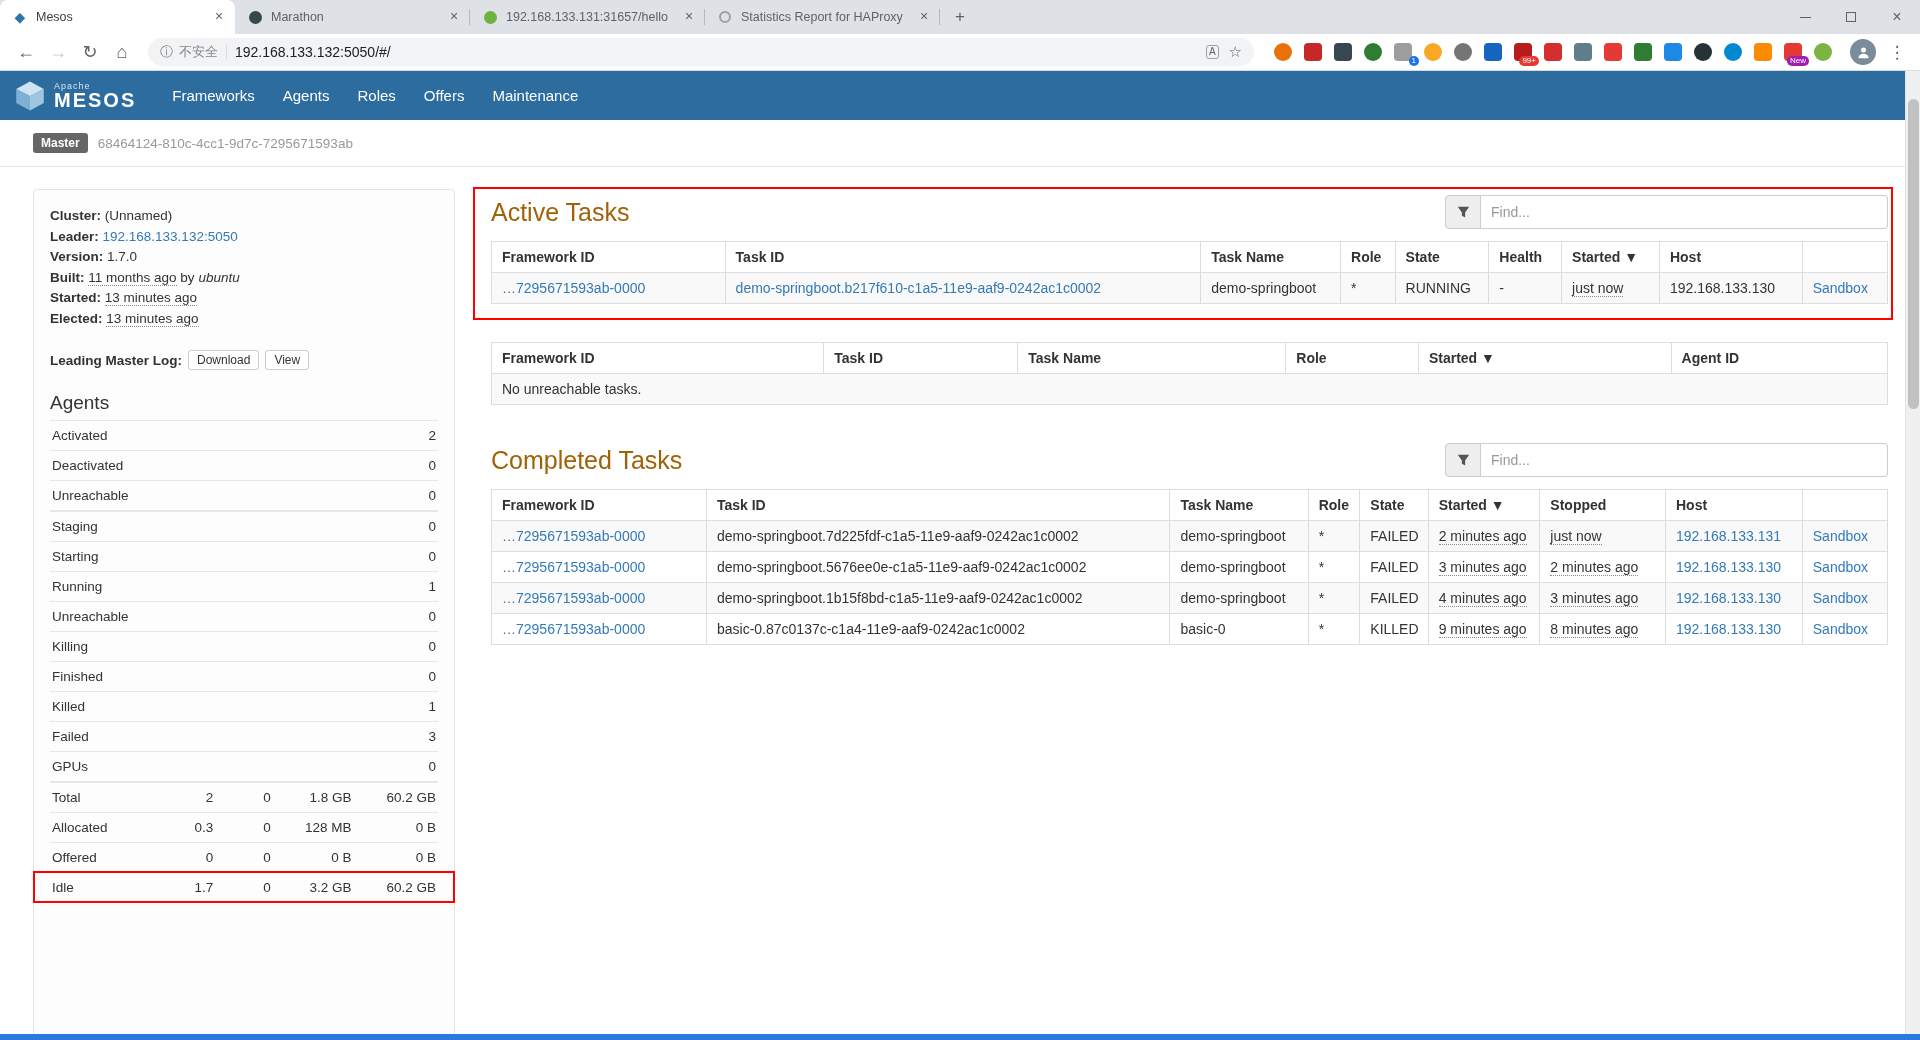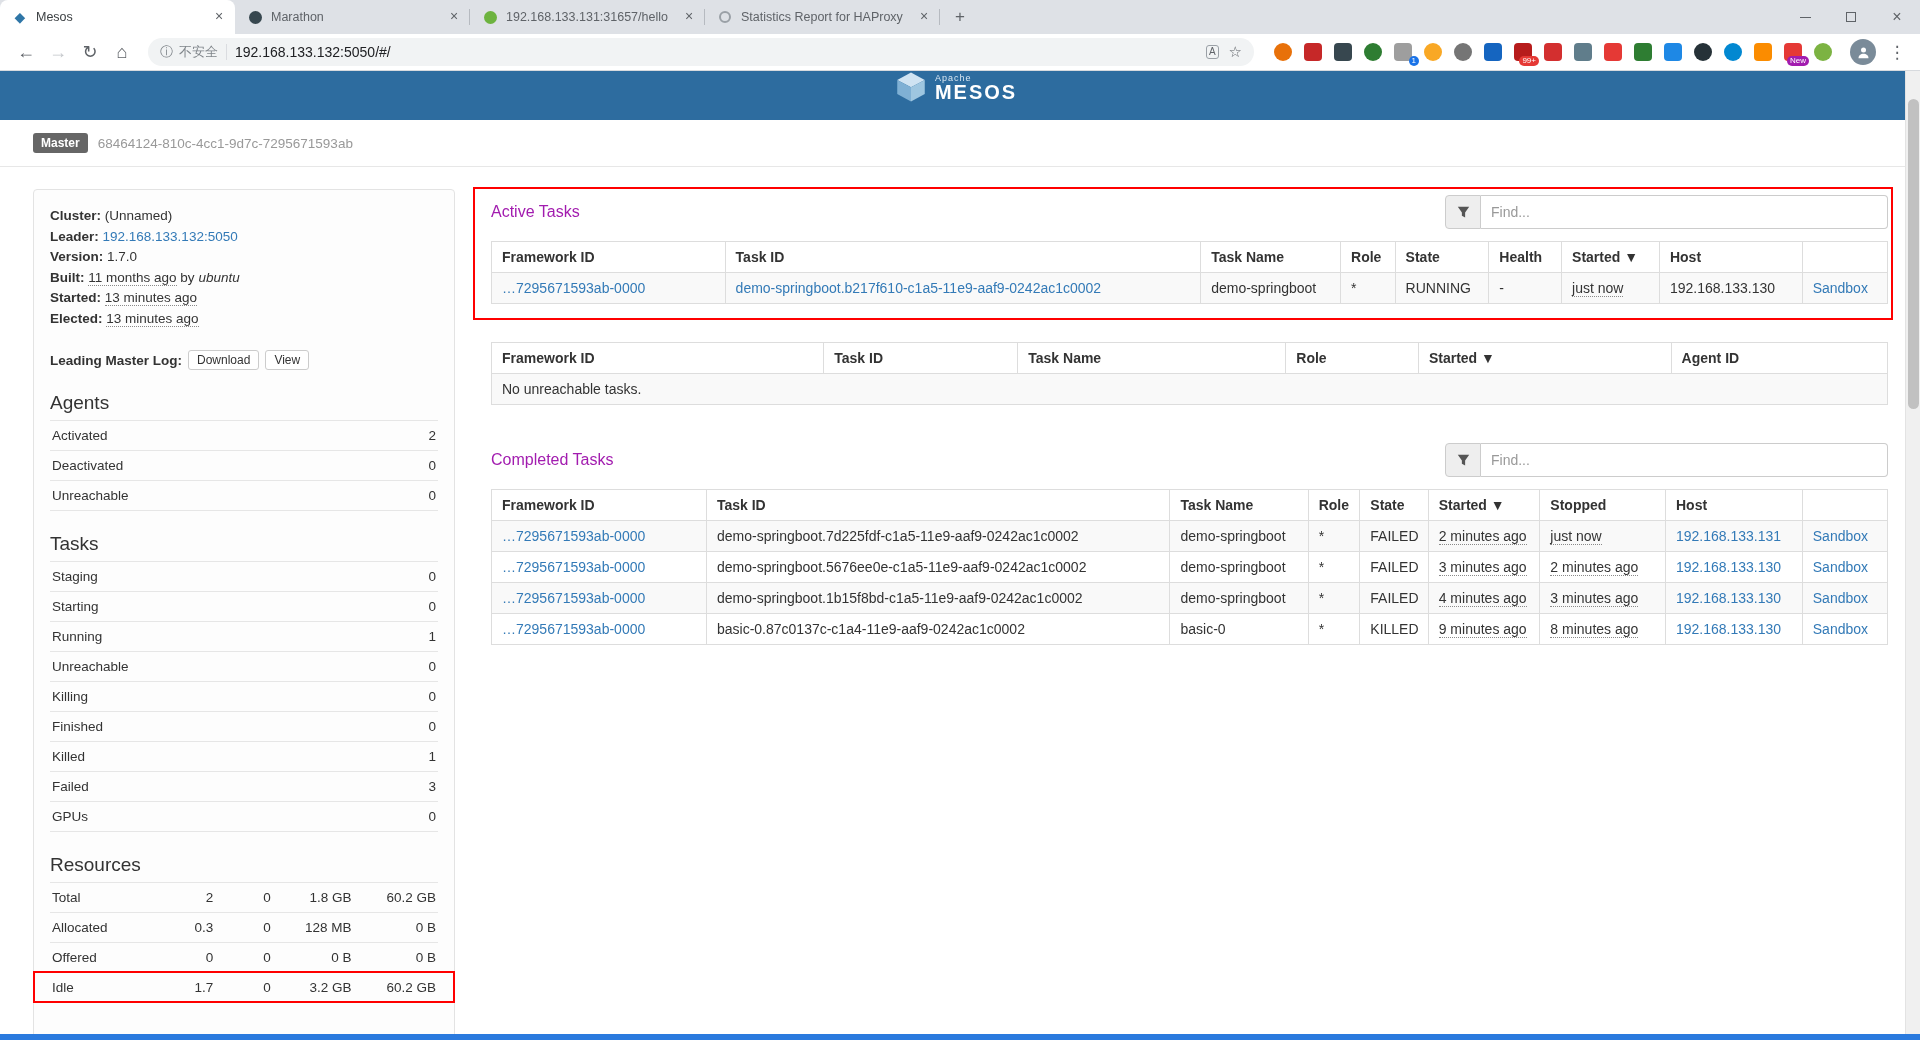--- a/index.html
+++ b/index.html
@@ -48,21 +48,21 @@
   .ext.circle { border-radius:50%; }
   .ext i { position:absolute; bottom:-5px; right:-7px; font-style:normal; font-size:8px; color:#fff;
     border-radius:7px; padding:1px 3px; line-height:1; white-space:nowrap; }
   .avatar { width:26px; height:26px; border-radius:50%; background:#7a8b99; margin:0 8px;
     display:flex; align-items:center; justify-content:center; cursor:pointer; }
   .menu-dots { font-size:17px; color:#5f6368; width:26px; text-align:center; cursor:pointer; }
 
   
   .page { position:absolute; top:71px; left:0; width:1920px; height:963px; background:#fff; overflow:hidden; }
 
-  .mesos-navbar { height:49px; background:#2d6c9f; display:flex; align-items:center; padding-left:14px;flex-direction:column; }
+  .mesos-navbar { height:49px; background:#2d6c9f; display:flex; align-items:center; padding-left:14px; }
   .brand { display:flex; align-items:center; gap:8px; margin-right:22px; cursor:pointer; }
   .brand-small { display:block; font-size:9px; letter-spacing:1px; color:#d8e6f2; line-height:10px; }
   .brand-big { display:block; font-size:20px; font-weight:bold; letter-spacing:2px; color:#fff; line-height:19px; }
   .nav-item { padding:0 14px; font-size:15px; color:#fff; line-height:49px; cursor:pointer; }
 
   .master-row { height:47px; border-bottom:1px solid #e7e7e7; display:flex; align-items:center;
     padding-left:33px; gap:10px; }
   .master-badge { background:#666; color:#fff; font-size:12px; font-weight:bold; padding:3px 8px; border-radius:3px; }
   .master-id { color:#999; font-size:13.5px; }
 
@@ -90,21 +90,21 @@
   .rgrid-row span:nth-child(n+2) { text-align:right; }
   .rgrid-head { font-weight:bold; border-top:none; }
   .idle-row { position:relative; }
   .idle-annotation { position:absolute; left:-17px; right:-17px; top:-2px; bottom:-1px;
     border:2px solid #f00; pointer-events:none; }
 
   
   .main { flex:1; min-width:0; }
   .section { position:relative; margin-bottom:38px; }
   .section-head { display:flex; align-items:center; justify-content:space-between; margin-bottom:12px; margin-top:6px; }
-  .sec-title { font-size:16px; font-weight:400; color:#a21caf; }
+  .sec-title { font-size:25px; font-weight:400; color:#a16207; }
   .find-group { display:flex; width:443px; height:34px; }
   .find-btn { width:36px; border:1px solid #ccc; background:#eee; border-radius:4px 0 0 4px;
     display:flex; align-items:center; justify-content:center; cursor:pointer; }
   .find-input { flex:1; border:1px solid #ccc; border-left:none; border-radius:0 4px 4px 0;
     padding:0 10px; font-size:14px; color:#333; outline:none; background:#fff; font-family:inherit; }
   .find-input::placeholder { color:#999; }
   table.tbl { width:100%; border-collapse:collapse; font-size:14px; color:#333; table-layout:fixed; }
   .tbl th, .tbl td { border:1px solid #ddd; padding:7px 10px; text-align:left;
     white-space:nowrap; overflow:hidden; }
   .tbl th { font-weight:bold; cursor:pointer; }
@@ -275,21 +275,20 @@
         <div class="srow">
             <span>Deactivated</span>
             <span>0</span>
           </div>
         <div class="srow">
             <span>Unreachable</span>
             <span>0</span>
           </div>
       </div>
 
-      <div class="side-h">Tasks</div>
       <div class="sgroup">
         <div class="srow">
             <span>Staging</span>
             <span>0</span>
           </div>
         <div class="srow">
             <span>Starting</span>
             <span>0</span>
           </div>
         <div class="srow">
@@ -315,21 +314,20 @@
         <div class="srow">
             <span>Failed</span>
             <span>3</span>
           </div>
         <div class="srow">
             <span>GPUs</span>
             <span>0</span>
           </div>
       </div>
 
-      <div class="side-h">Resources</div>
       <div class="rgrid">
         <div class="rgrid-row">
           <span>Total</span>
           <span>2</span>
           <span>0</span>
           <span>1.8 GB</span>
           <span>60.2 GB</span>
         </div>
         <div class="rgrid-row">
           <span>Allocated</span>

